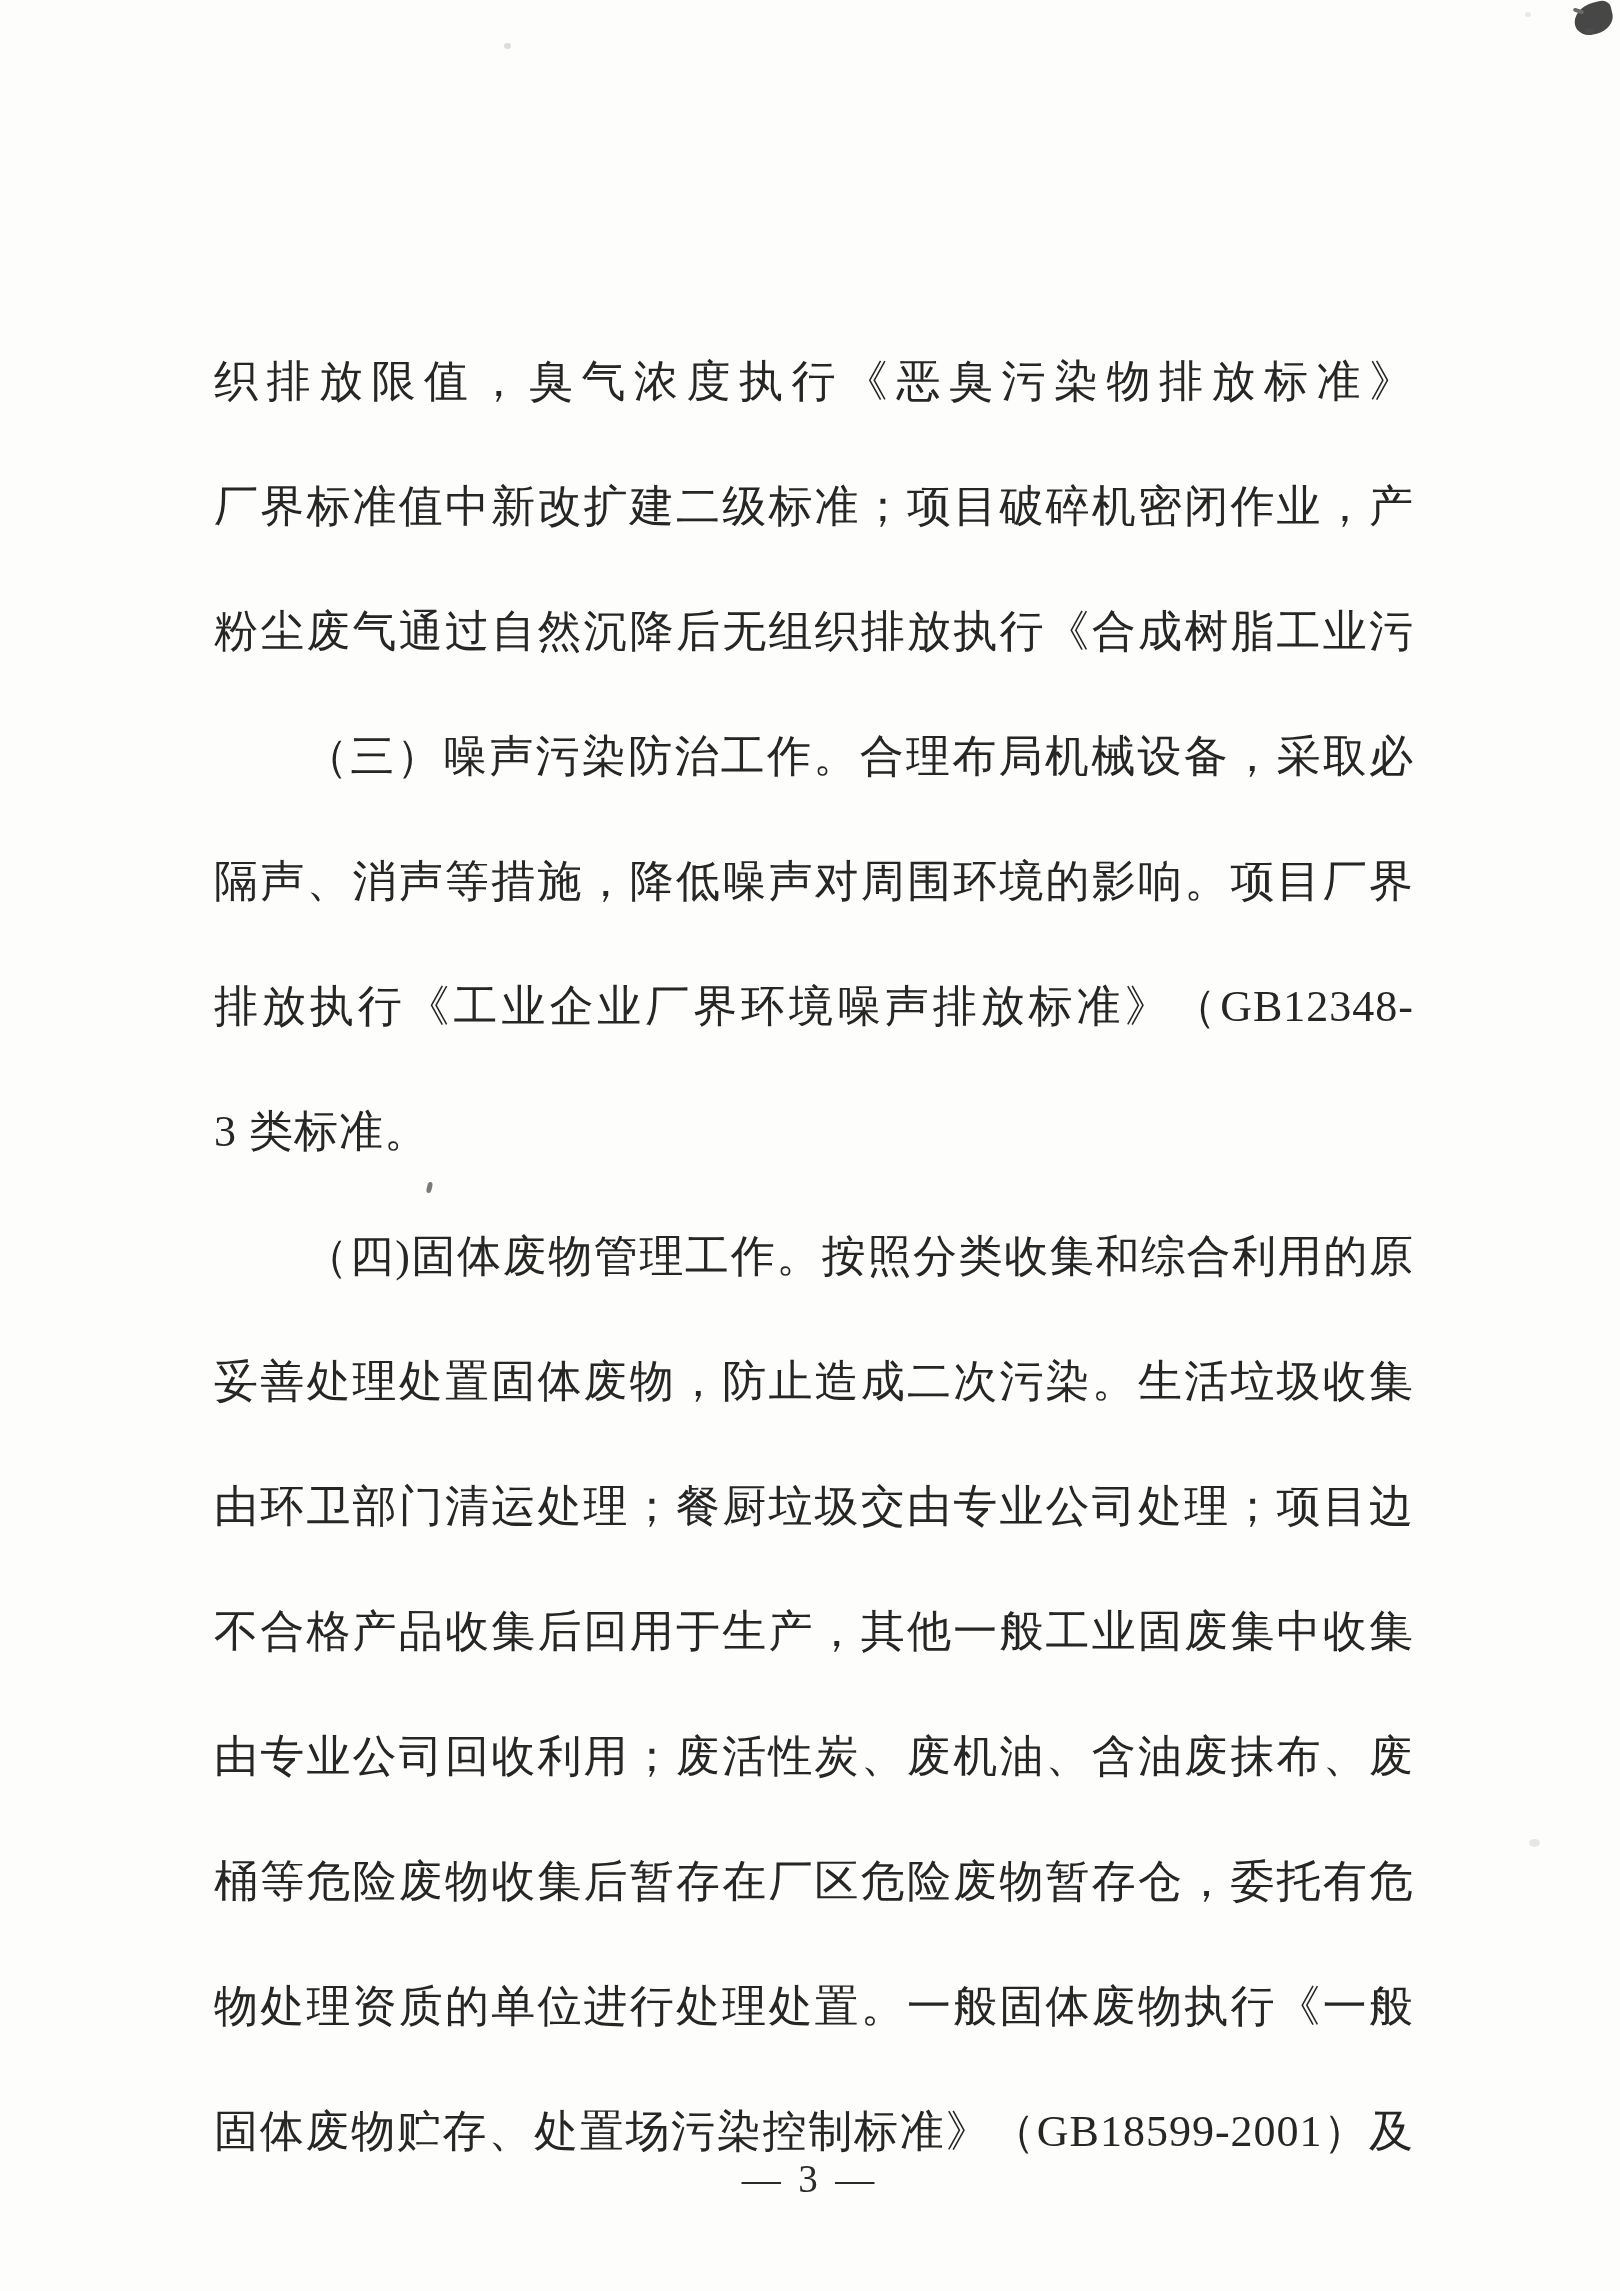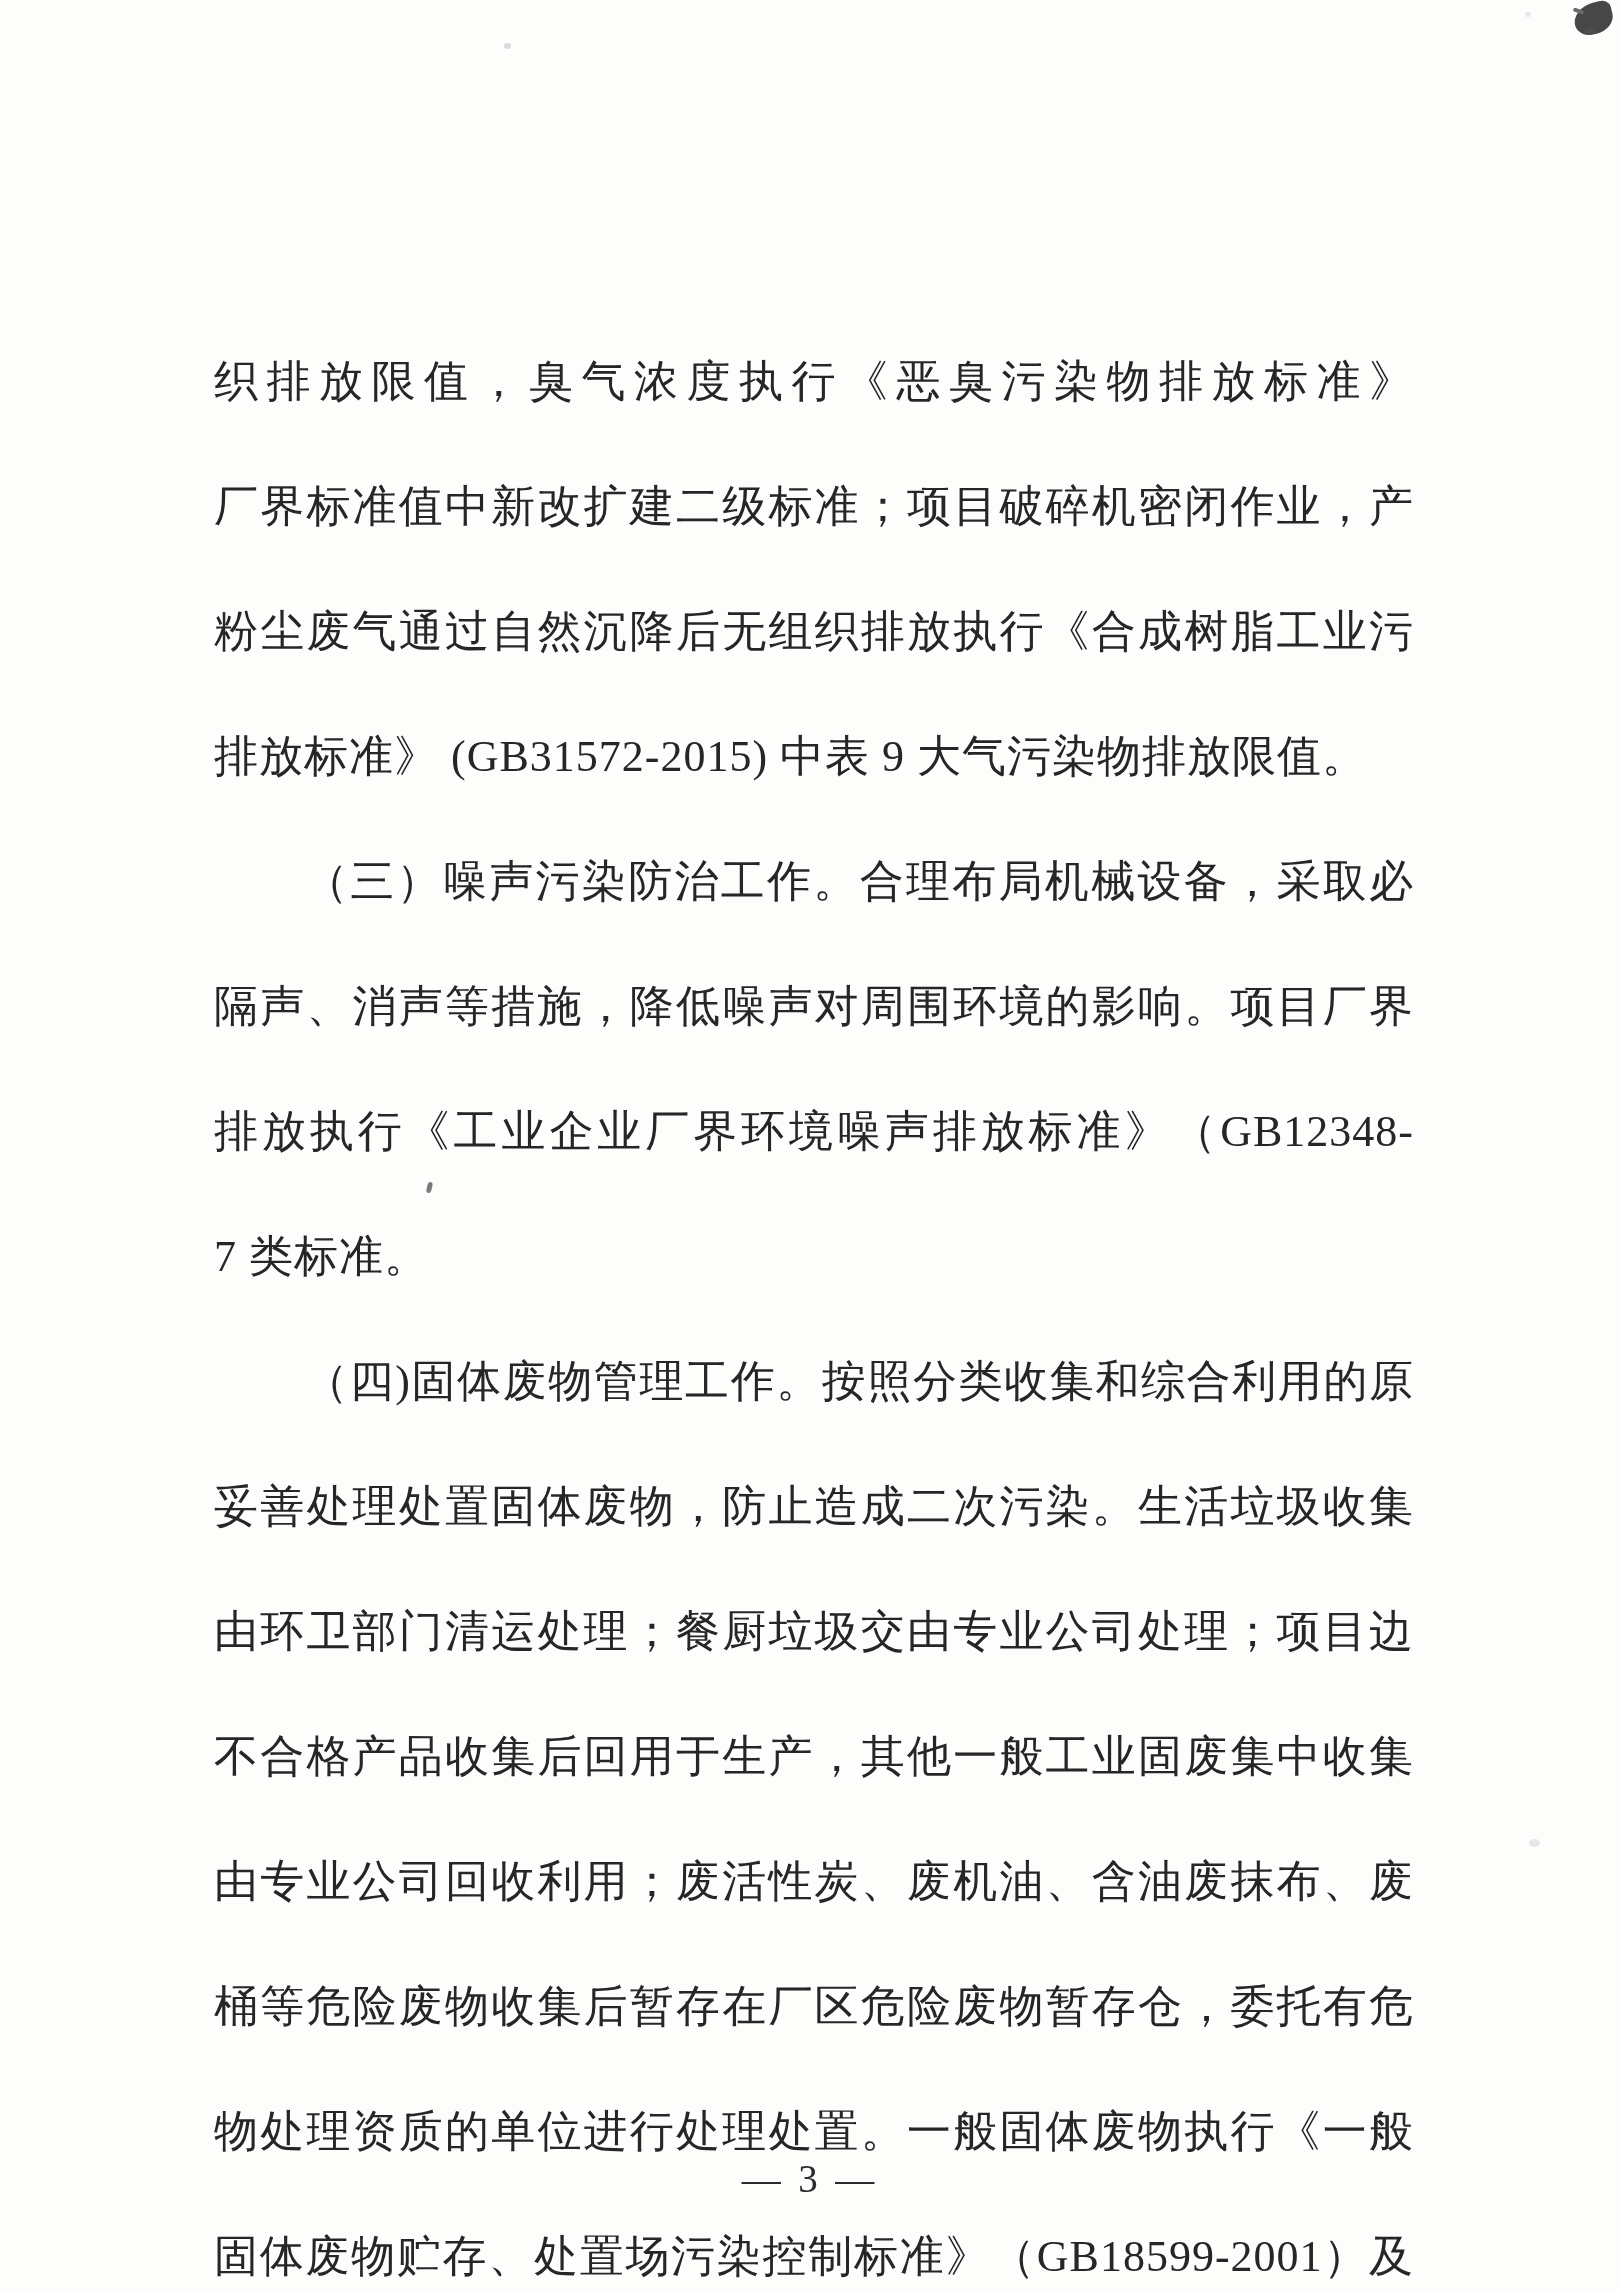--- a/index.html
+++ b/index.html
@@ -78,25 +78,24 @@
   <div class="smudge-tick"></div>
   <div class="speck s1"></div>
   <div class="speck s2"></div>
   <div class="speck s3"></div>
   <div class="speck s4"></div>
 
   <main class="text-block">
     <p class="line j">织排放限值，臭气浓度执行《恶臭污染物排放标准》(GB14554-93)</p>
     <p class="line j">厂界标准值中新改扩建二级标准；项目破碎机密闭作业，产生的</p>
     <p class="line j">粉尘废气通过自然沉降后无组织排放执行《合成树脂工业污染物</p>
-    <p class="line">排放标准》 (GB31572-2015) 中表 9 大气污染物排放限值。</p>
     <p class="line j indent">（三）噪声污染防治工作。合理布局机械设备，采取必要的</p>
     <p class="line j">隔声、消声等措施，降低噪声对周围环境的影响。项目厂界噪声</p>
     <p class="line j">排放执行《工业企业厂界环境噪声排放标准》（GB12348-2008）</p>
-    <p class="line">7 类标准。</p>
+    <p class="line">3 类标准。</p>
     <p class="line j indent">（四)固体废物管理工作。按照分类收集和综合利用的原则，</p>
     <p class="line j">妥善处理处置固体废物，防止造成二次污染。生活垃圾收集后交</p>
     <p class="line j">由环卫部门清运处理；餐厨垃圾交由专业公司处理；项目边角料、</p>
     <p class="line j">不合格产品收集后回用于生产，其他一般工业固废集中收集后交</p>
     <p class="line j">由专业公司回收利用；废活性炭、废机油、含油废抹布、废机油</p>
     <p class="line j">桶等危险废物收集后暂存在厂区危险废物暂存仓，委托有危险废</p>
     <p class="line j">物处理资质的单位进行处理处置。一般固体废物执行《一般工业</p>
     <p class="line j">固体废物贮存、处置场污染控制标准》（GB18599-2001）及环保</p>
 
   </main>

